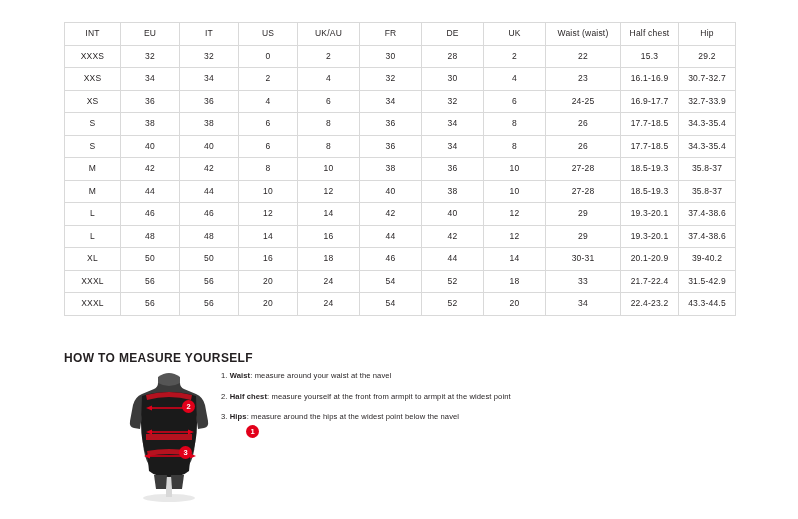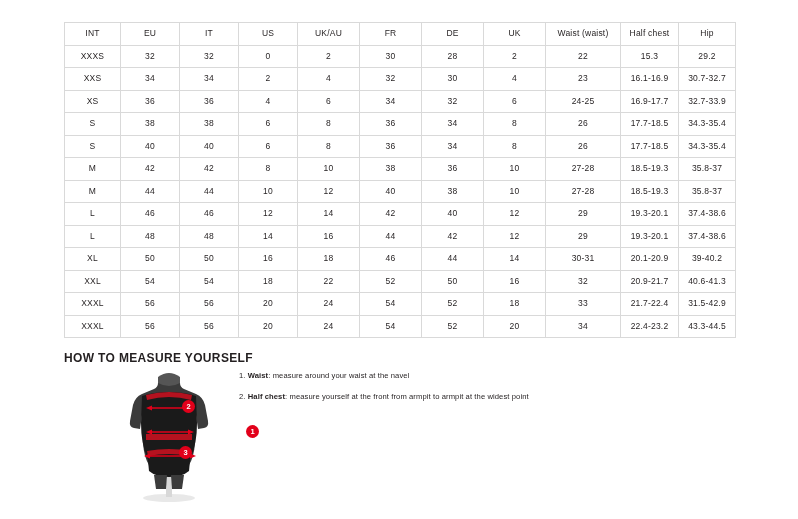--- a/index.html
+++ b/index.html
@@ -74,21 +74,21 @@
   }
   .figure {
     position: absolute;
     left: 30px;
     top: 0px;
     width: 150px;
     height: 140px;
   }
   .notes {
     position: absolute;
-    left: 175px;
+    left: 157px;
     top: 6px;
     width: 480px;
   }
   .note {
     font-size: 7.6px;
     line-height: 1.2;
     margin-bottom: 11.5px;
     color: #231f20;
     letter-spacing: 0.1px;
   }
@@ -273,33 +273,20 @@
             <td>16</td>
             <td>18</td>
             <td>46</td>
             <td>44</td>
             <td>14</td>
             <td>30-31</td>
             <td>20.1-20.9</td>
             <td>39-40.2</td>
           </tr>
           <tr>
-            <td>XXL</td>
-            <td>54</td>
-            <td>54</td>
-            <td>18</td>
-            <td>22</td>
-            <td>52</td>
-            <td>50</td>
-            <td>16</td>
-            <td>32</td>
-            <td>20.9-21.7</td>
-            <td>40.6-41.3</td>
-          </tr>
-          <tr>
             <td>XXXL</td>
             <td>56</td>
             <td>56</td>
             <td>20</td>
             <td>24</td>
             <td>54</td>
             <td>52</td>
             <td>18</td>
             <td>33</td>
             <td>21.7-22.4</td>
@@ -367,16 +354,17 @@
         <polygon points="102,91 96,88.5 96,93.5" fill="#e2001a"></polygon>
       </svg>
       <span class="bullet" id="b1">1</span>
       <span class="bullet" id="b2">2</span>
       <span class="bullet" id="b3">3</span>
     </div>
 
     <div class="notes" id="notes-list">
         <div class="note"><span class="num">1.</span> <b>Waist</b><span>: measure around your waist at the navel</span></div>
         <div class="note"><span class="num">2.</span> <b>Half chest</b><span>: measure yourself at the front from armpit to armpit at the widest point</span></div>
+        <div class="note"><span class="num">3.</span> <b>Hips</b><span>: measure around the hips at the widest point below the navel</span></div>
       </div>
 
   </div>
 </div>
 
 </body></html>

